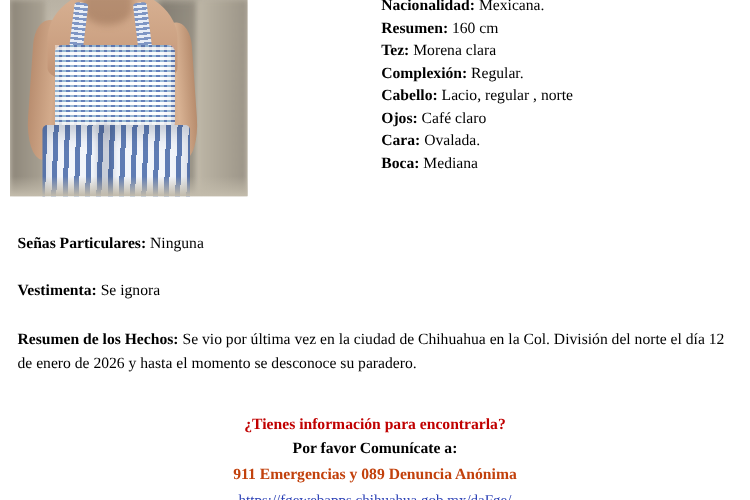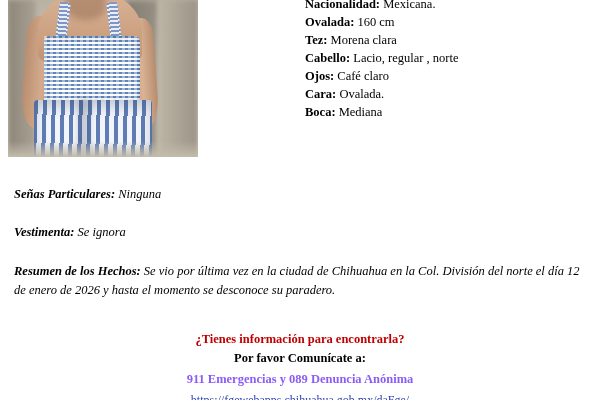--- a/index.html
+++ b/index.html
@@ -171,21 +171,20 @@
   #body {
     position: absolute;
     left: 14px;
     top: 186px;
     width: 576px;
     font-size: 12.5px;
     line-height: 17px;
   }
   .para {
     margin: 0 0 21px 0;
-    font-style: italic;
   }
   .para.resumen {
     line-height: 19px;
   }
   .b { font-weight: bold; }
 
   
   #footer {
     position: absolute;
     left: 0;
@@ -200,21 +199,21 @@
     color: #c00000;
     margin-bottom: 0;
   }
   #footer .please {
     font-weight: bold;
     color: #000000;
     margin-bottom: 2px;
   }
   #footer .phones {
     font-weight: bold;
-    color: #8b5cf6;
+    color: #c2410c;
     margin-bottom: 2px;
   }
   #footer .url {
     color: #2a3fb5;
     text-decoration: underline;
     font-size: 12px;
   }
 </style>
 </head>
 <body>
@@ -237,30 +236,34 @@
 </div>
 
 <div id="details">
 
   <p class="detail-row">
     <span class="detail-label">Nacionalidad:</span>
     <span class="detail-value">Mexicana.</span>
   </p>
 
   <p class="detail-row">
-    <span class="detail-label">Ovalada:</span>
+    <span class="detail-label">Resumen:</span>
     <span class="detail-value">160 cm</span>
   </p>
 
 
   <p class="detail-row">
     <span class="detail-label">Tez:</span>
     <span class="detail-value">Morena clara</span>
   </p>
 
+  <p class="detail-row">
+    <span class="detail-label">Complexión:</span>
+    <span class="detail-value">Regular.</span>
+  </p>
 
   <p class="detail-row">
     <span class="detail-label">Cabello:</span>
     <span class="detail-value">Lacio, regular , norte</span>
   </p>
 
   <p class="detail-row">
     <span class="detail-label">Ojos:</span>
     <span class="detail-value">Café claro</span>
   </p>

